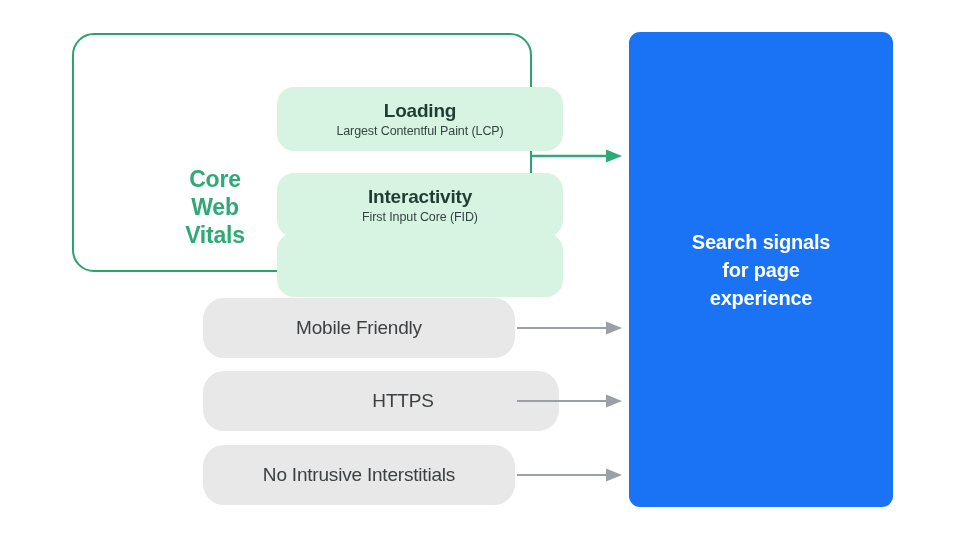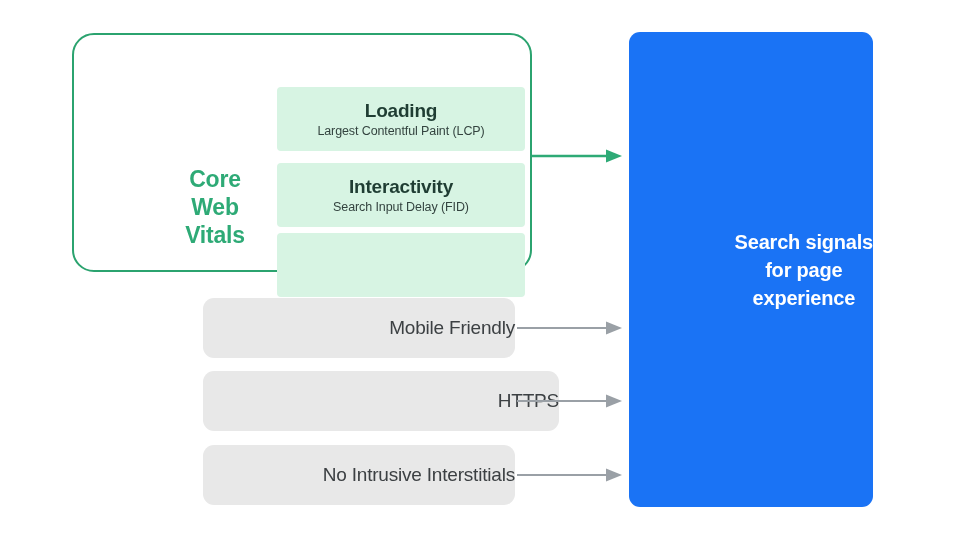--- a/index.html
+++ b/index.html
@@ -49,31 +49,31 @@
     line-height: 28px;
     letter-spacing: -0.2px;
     white-space: pre-line;
     margin-top: 12px;
   }
 
   
   .metric-card {
     position: absolute;
     left: 203px;
-    width: 248px;
+    width: 286px;
     height: 64px;
     background: #d7f4e3;
-    border-radius: 4px;
+    border-radius: 17px;
     display: flex;
     flex-direction: column;
     align-items: center;
     justify-content: center;
   }
   .metric-card.r1 { top: 52px; }
-  .metric-card.r2 { top: 128px; }
+  .metric-card.r2 { top: 138px; }
   .metric-card.r3 { top: 198px; }
 
   .metric-title {
     color: #1f3d33;
     font-size: 19px;
     font-weight: bold;
     line-height: 23px;
     letter-spacing: -0.2px;
   }
   .metric-sub {
@@ -85,48 +85,48 @@
     letter-spacing: -0.1px;
   }
 
   
   .signal-card {
     position: absolute;
     left: 203px;
     width: 312px;
     height: 60px;
     background: #e8e8e8;
-    border-radius: 11px;
+    border-radius: 21px;
     display: flex;
     align-items: center;
-    justify-content: flex-end;
+    justify-content: center;
   }
   .signal-card.s1 { top: 298px; }
   .signal-card.s2 { top: 371px; padding-left: 44px; }
   .signal-card.s3 { top: 445px; }
 
   .signal-label {
     color: #3c4043;
     font-size: 19px;
     font-weight: normal;
     letter-spacing: -0.2px;
   }
 
   
   .result-box {
     position: absolute;
     left: 629px;
     top: 32px;
-    width: 244px;
+    width: 264px;
     height: 475px;
     background: #1a73f5;
     border-radius: 11px;
     display: flex;
     align-items: center;
-    justify-content: flex-end;
+    justify-content: center;
   }
   .result-text {
     color: #ffffff;
     font-size: 20px;
     font-weight: bold;
     line-height: 28px;
     text-align: center;
     letter-spacing: -0.2px;
     white-space: pre-line;
   }
@@ -151,21 +151,21 @@
 Web
 Vitals</div>
 
     <div class="metric-card r1">
       <div class="metric-title">Loading</div>
       <div class="metric-sub">Largest Contentful Paint (LCP)</div>
     </div>
 
     <div class="metric-card r2">
       <div class="metric-title">Interactivity</div>
-      <div class="metric-sub">Search Input Delay (FID)</div>
+      <div class="metric-sub">First Input Core (FID)</div>
     </div>
 
     <div class="metric-card r3">
     </div>
   </div>
 
   <div class="signal-card s1">
     <div class="signal-label">Mobile Friendly</div>
   </div>
 

